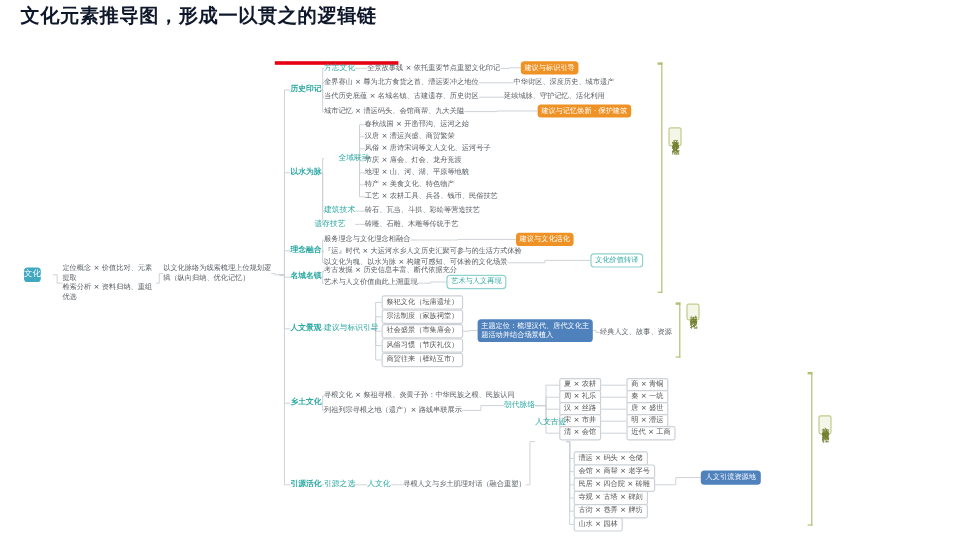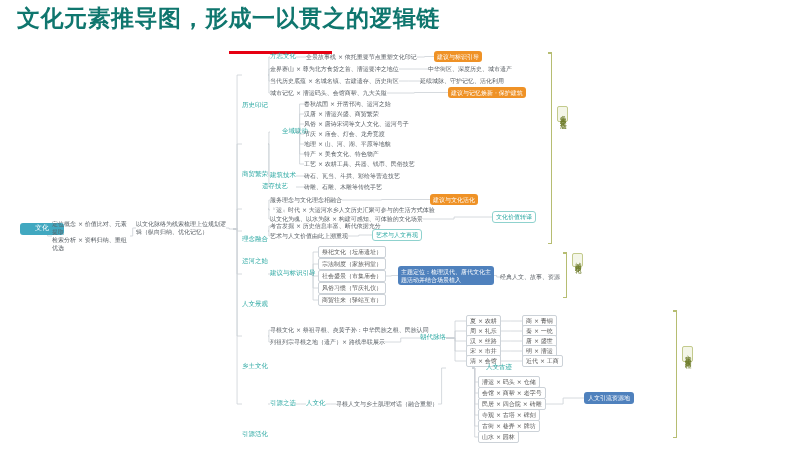--- a/index.html
+++ b/index.html
@@ -1,26 +1,26 @@
 <!DOCTYPE html>
 <html><head>
 <meta charset="utf-8">
 <style>
   html,body{margin:0;padding:0;background:#fff;}
   .slide{position:relative;width:800px;height:450px;background:#ffffff;overflow:hidden;
          font-family:"DejaVu Sans","Liberation Sans",sans-serif;}
-  .title-cn{position:absolute;left:17px;top:3px;font-size:23px;font-weight:bold;color:#0f766e;letter-spacing:.5px;white-space:nowrap;}
+  .title-cn{position:absolute;left:17px;top:3px;font-size:16px;font-weight:bold;color:#0f172a;letter-spacing:.5px;white-space:nowrap;}
   .title-en{position:absolute;left:17px;top:32px;font-size:16px;font-weight:bold;color:#0a0a0a;white-space:nowrap;}
   .red-underline{position:absolute;left:229px;top:51px;width:103px;height:3px;background:#e60012;}
   #mindmap{position:absolute;left:0;top:0;width:800px;height:450px;}
   #edges{position:absolute;left:0;top:0;}
   .nd{position:absolute;white-space:nowrap;box-sizing:border-box;}
   .hub{width:0;height:0;}
-  .root{background:#41a8c0;color:#fff;font-size:7px;padding:2px 15px;border-radius:3px;line-height:1.1;}
-  .branch{color:#2ba8a2;font-size:6.5px;font-weight:normal;line-height:1.2;margin-top:31px;}
+  .root{background:#41a8c0;color:#fff;font-size:7px;padding:2px 0;border-radius:3px;line-height:1.1;}
+  .branch{color:#2ba8a2;font-size:6.5px;font-weight:bold;line-height:1.2;}
   .tealtext{color:#2ba8a2;font-size:6.5px;line-height:1.2;text-align:right;}
   .text{color:#5a6066;font-size:6px;line-height:1.3;}
   .text2{color:#5a6066;font-size:6px;line-height:1.35;white-space:pre-line;}
   .pill{color:#555;font-size:6px;line-height:8px;background:#fff;border:1px solid #ccd2d8;border-radius:2px;padding:1px 3px;}
   .tealpill{color:#2ba8a2;font-size:6px;line-height:8px;background:#fff;border:1px solid #8fd2ce;border-radius:3px;padding:1px 3px;}
   .orange{background:#ef9226;color:#fff;font-size:6px;line-height:8px;border-radius:3px;padding:1.5px 3px;}
   .blue{background:#4f81bd;color:#fff;font-size:6px;line-height:1.25;border-radius:3px;padding:2px 3px;white-space:normal;}
   .blue2{background:#4f81bd;color:#fff;font-size:6px;line-height:8px;border-radius:3px;padding:2px 4px;}
   .greenv{writing-mode:vertical-rl;color:#6f7d2c;font-size:6.5px;letter-spacing:1px;background:#f4f6e8;
           border:1px solid #c3ca8c;border-radius:2px;padding:3px 1px;line-height:1.1;}
@@ -118,40 +118,40 @@
       <div class="nd branch" style="left: 242px; top: 71px;">历史印记</div>
       <div class="nd tealtext" style="left: 270px; top: 53px;">方志文化</div>
       <div class="nd text" style="left: 306px; top: 53px;">全景故事线 × 依托重要节点重塑文化印记</div>
       <div class="nd orange" style="left: 434px; top: 51px;">建议与标识引导</div>
       <div class="nd text" style="left: 270px; top: 65px;">金界赛山 × 尊为北方食货之首、漕运要冲之地位</div>
       <div class="nd text" style="left: 428px; top: 65px;">中华街区、深度历史、城市遗产</div>
       <div class="nd text" style="left: 270px; top: 77px;">当代历史底蕴 × 名城名镇、古建遗存、历史街区</div>
       <div class="nd text" style="left: 420px; top: 77px;">延续城脉、守护记忆、活化利用</div>
       <div class="nd text" style="left: 270px; top: 89px;">城市记忆 × 漕运码头、会馆商帮、九大关隘</div>
       <div class="nd orange" style="left: 448px; top: 87px;">建议与记忆焕新 · 保护建筑</div>
-      <div class="nd branch" style="left: 242px; top: 140px;">商贸繁荣</div>
+      <div class="nd branch" style="left: 242px; top: 140px;">以水为脉</div>
       <div class="nd tealtext" style="left: 282px; top: 128px;">全域联动</div>
       <div class="nd text" style="left: 304px; top: 100px;">春秋战国 × 开凿邗沟、运河之始</div>
       <div class="nd text" style="left: 304px; top: 110px;">汉唐 × 漕运兴盛、商贸繁荣</div>
       <div class="nd text" style="left: 304px; top: 120px;">风俗 × 唐诗宋词等文人文化、运河号子</div>
       <div class="nd text" style="left: 304px; top: 130px;">节庆 × 庙会、灯会、龙舟竞渡</div>
       <div class="nd text" style="left: 304px; top: 140px;">地理 × 山、河、湖、平原等地貌</div>
       <div class="nd text" style="left: 304px; top: 150px;">特产 × 美食文化、特色物产</div>
       <div class="nd text" style="left: 304px; top: 160px;">工艺 × 农耕工具、兵器、钱币、民俗技艺</div>
       <div class="nd tealtext" style="left: 270px; top: 172px;">建筑技术</div>
       <div class="nd text" style="left: 304px; top: 172px;">砖石、瓦当、斗拱、彩绘等营造技艺</div>
       <div class="nd tealtext" style="left: 262px; top: 183px;">遗存技艺</div>
       <div class="nd text" style="left: 304px; top: 183px;">砖雕、石雕、木雕等传统手艺</div>
       <div class="nd branch" style="left: 242px; top: 205px;">理念融合</div>
       <div class="nd text" style="left: 270px; top: 196px;">服务理念与文化理念相融合</div>
       <div class="nd orange" style="left: 430px; top: 194px;">建议与文化活化</div>
       <div class="nd text" style="left: 270px; top: 206px;">『运』时代 × 大运河水乡人文历史汇聚可参与的生活方式体验</div>
       <div class="nd text" style="left: 270px; top: 215px;">以文化为魂、以水为脉 × 构建可感知、可体验的文化场景</div>
       <div class="nd tealpill" style="left: 492px; top: 211px;">文化价值转译</div>
-      <div class="nd branch" style="left: 242px; top: 227px;">运河之始</div>
+      <div class="nd branch" style="left: 242px; top: 227px;">名城名镇</div>
       <div class="nd text" style="left: 270px; top: 222px;">考古发掘 × 历史信息丰富、断代依据充分</div>
       <div class="nd text" style="left: 270px; top: 232px;">艺术与人文价值由此上溯重现</div>
       <div class="nd tealpill" style="left: 372px; top: 229px;">艺术与人文再现</div>
       <div class="nd bracket" style="left: 551px; top: 52px; height: 192px;"></div>
       <div class="nd greenv" style="left: 557px; top: 106px;">多元跨界文化底蕴</div>
       <div class="nd branch" style="left: 242px; top: 270px;">人文景观</div>
       <div class="nd tealtext" style="left: 270px; top: 270px;">建议与标识引导</div>
       <div class="nd pill" style="left: 318px; top: 246px;">祭祀文化（坛庙遗址）</div>
       <div class="nd pill" style="left: 318px; top: 258px;">宗法制度（家族祠堂）</div>
       <div class="nd pill" style="left: 318px; top: 270px;">社会盛景（市集庙会）</div>
@@ -172,21 +172,21 @@
       <div class="nd pill" style="left: 466px; top: 335px;">汉 × 丝路</div>
       <div class="nd pill" style="left: 522px; top: 335px;">唐 × 盛世</div>
       <div class="nd pill" style="left: 466px; top: 345px;">宋 × 市井</div>
       <div class="nd pill" style="left: 522px; top: 345px;">明 × 漕运</div>
       <div class="nd pill" style="left: 466px; top: 355px;">清 × 会馆</div>
       <div class="nd pill" style="left: 522px; top: 355px;">近代 × 工商</div>
       <div class="nd branch" style="left: 242px; top: 400px;">引源活化</div>
       <div class="nd tealtext" style="left: 270px; top: 400px;">引源之选</div>
       <div class="nd tealtext" style="left: 306px; top: 400px;">人文化</div>
       <div class="nd text" style="left: 336px; top: 400px;">寻根人文与乡土肌理对话（融合重塑）</div>
-      <div class="nd tealtext" style="left: 446px; top: 364px; margin-left: 40px;">人文古迹</div>
+      <div class="nd tealtext" style="left: 446px; top: 348px;">人文古迹</div>
       <div class="nd pill" style="left: 478px; top: 376px;">漕运 × 码头 × 仓储</div>
       <div class="nd pill" style="left: 478px; top: 387px;">会馆 × 商帮 × 老字号</div>
       <div class="nd pill" style="left: 478px; top: 398px;">民居 × 四合院 × 砖雕</div>
       <div class="nd pill" style="left: 478px; top: 409px;">寺观 × 古塔 × 碑刻</div>
       <div class="nd pill" style="left: 478px; top: 420px;">古街 × 巷弄 × 牌坊</div>
       <div class="nd pill" style="left: 478px; top: 431px;">山水 × 园林</div>
       <div class="nd blue2" style="left: 584px; top: 392px;">人文引流资源地</div>
       <div class="nd bracket" style="left: 676px; top: 310px; height: 128px;"></div>
       <div class="nd greenv" style="left: 682px; top: 346px;">文旅小镇发展路径</div>
     </div>

